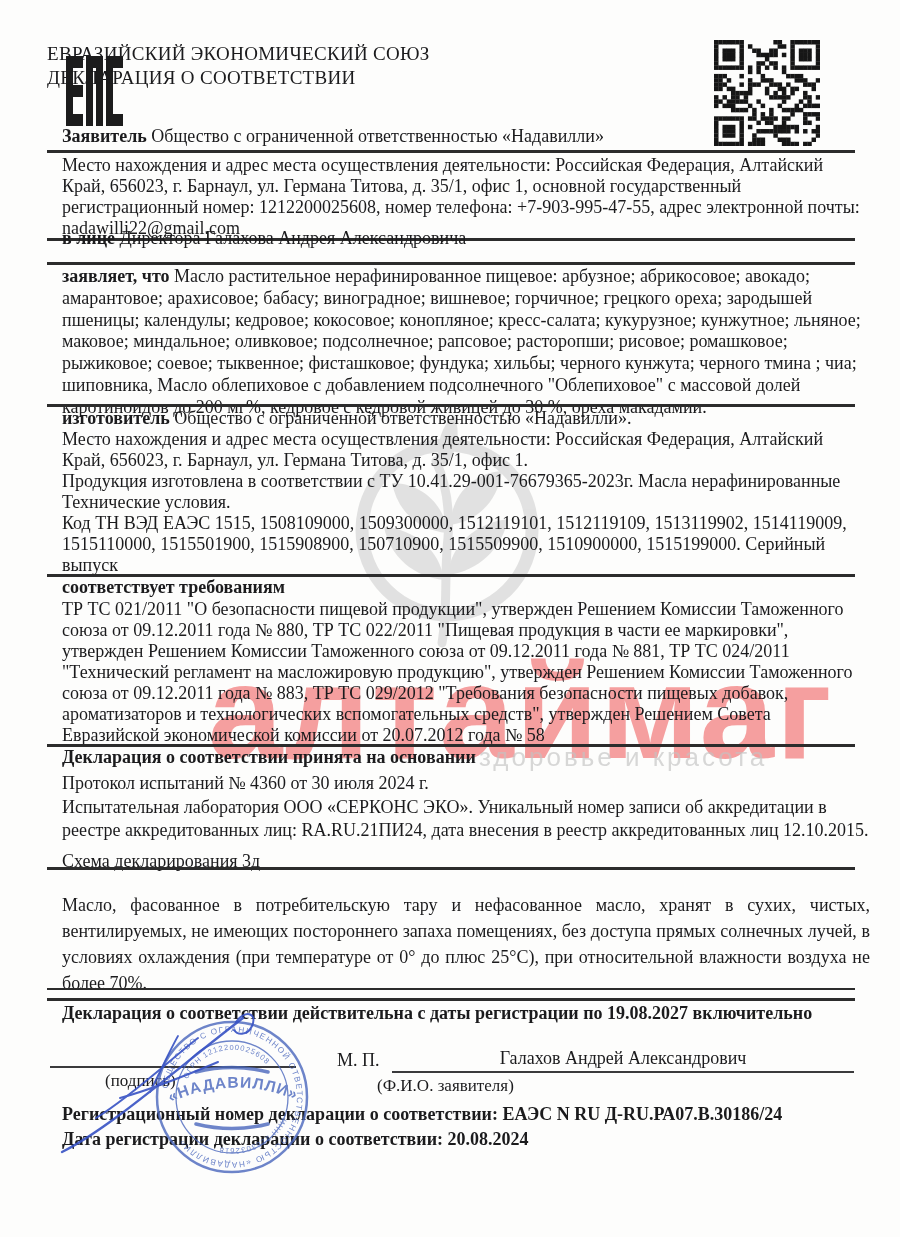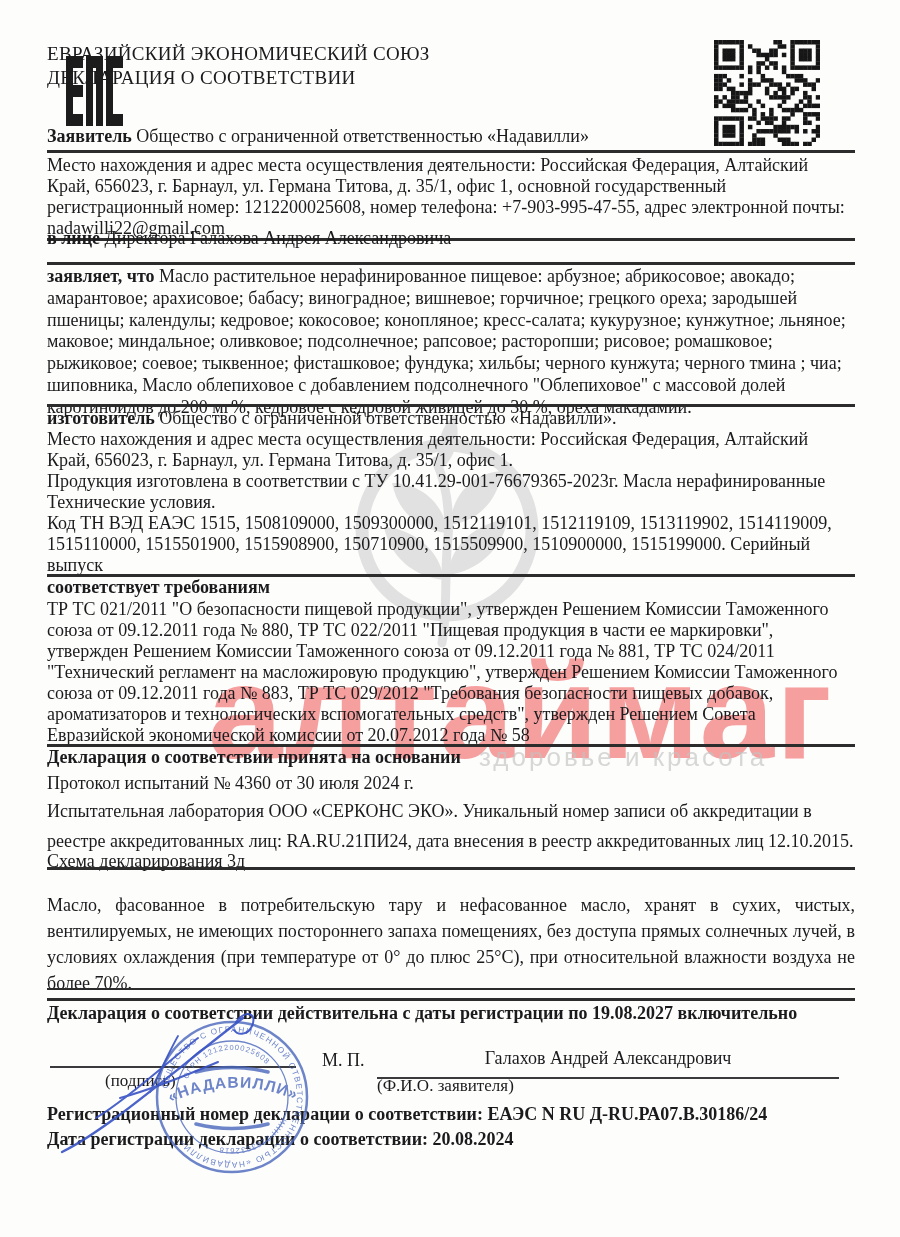--- a/index.html
+++ b/index.html
@@ -16,21 +16,21 @@
     font-size:134px;line-height:1;font-weight:bold;letter-spacing:2px;
     color:#ef4444;opacity:.5;white-space:nowrap;
   }
   .wm-slogan{
     left:479px;top:744px;font-family:"Liberation Sans",sans-serif;
     font-size:26px;line-height:1;letter-spacing:3px;color:#c3c3c3;opacity:.65;white-space:nowrap;
   }
   
   .abs{position:absolute;left:47px;width:808px;z-index:1;}
   .rule{position:absolute;left:47px;width:808px;background:#2c2c2c;z-index:1;}
-  .t{font-size:18px;line-height:21px;}
+  .t{font-size:18px;line-height:21px;margin-left:15px;}
   b,.b{font-weight:bold;}
   .title{top:42px;text-align:left;font-weight:normal;font-size:19px;line-height:24px;letter-spacing:.3px;}
   .eac{left:66px;top:56px;width:57px;height:70px;}
   .qr{left:714px;top:40px;width:106px;height:106px;}
   .just{text-align:justify;}
   
   .overlay{position:absolute;left:0;top:0;width:900px;height:1237px;z-index:2;pointer-events:none;}
   .sig-caption{font-size:17px;}
   .sigline{position:absolute;background:#3a3a3c;height:2px;z-index:1;}
 </style>
@@ -386,35 +386,35 @@
     <div>Код ТН ВЭД ЕАЭС 1515, 1508109000, 1509300000, 1512119101, 1512119109, 1513119902, 1514119009, 1515110000, 1515501900, 1515908900, 150710900, 1515509900, 1510900000, 1515199000. Серийный выпуск</div>
   </div>
   <div class="rule" style="top:574px;height:2.5px"></div>
 
   <div class="abs t b" style="top:577px">соответствует требованиям</div>
   <div class="abs t" style="top:599px">ТР ТС 021/2011 "О безопасности пищевой продукции", утвержден Решением Комиссии Таможенного союза от 09.12.2011 года № 880, ТР ТС 022/2011 "Пищевая продукция в части ее маркировки", утвержден Решением Комиссии Таможенного союза от 09.12.2011 года № 881, ТР ТС 024/2011 "Технический регламент на масложировую продукцию", утвержден Решением Комиссии Таможенного союза от 09.12.2011 года № 883, ТР ТС 029/2012 "Требования безопасности пищевых добавок,  ароматизаторов и технологических вспомогательных средств", утвержден Решением Совета Евразийской экономической комиссии от 20.07.2012 года № 58</div>
   <div class="rule" style="top:744px;height:2.5px"></div>
 
   <div class="abs t b" style="top:747px">Декларация о соответствии принята на основании</div>
   <div class="abs t" style="top:773px">Протокол испытаний № 4360 от 30 июля 2024 г.</div>
-  <div class="abs t" style="top:796px;line-height:30px">Испытательная лаборатория ООО «СЕРКОНС ЭКО». Уникальный номер записи об аккредитации в реестре аккредитованных лиц: RA.RU.21ПИ24, дата внесения в реестр аккредитованных лиц 12.10.2015.</div>
+  <div class="abs t" style="top:796px;line-height:23px">Испытательная лаборатория ООО «СЕРКОНС ЭКО». Уникальный номер записи об аккредитации в реестре аккредитованных лиц: RA.RU.21ПИ24, дата внесения в реестр аккредитованных лиц 12.10.2015.</div>
   <div class="abs t" style="top:851px">Схема декларирования 3д</div>
   <div class="rule" style="top:867px;height:2.5px"></div>
 
   <div class="abs t just" style="top:892px;line-height:26px">Масло, фасованное в потребительскую тару и нефасованное масло, хранят в сухих, чистых, вентилируемых, не имеющих постороннего запаха помещениях, без доступа прямых солнечных лучей, в условиях охлаждения (при температуре от 0° до плюс 25°С), при относительной влажности воздуха не более 70%.</div>
 
   <div class="rule" style="top:988px;height:1.5px"></div>
   <div class="rule" style="top:998px;height:3px"></div>
 
   <div class="abs t b" style="top:1003px">Декларация о соответствии действительна с даты регистрации по 19.08.2027 включительно</div>
 
   <div class="sigline" style="left:50px;top:1066px;width:246px"></div>
   <div class="abs sig-caption" style="left:105px;top:1071px;width:130px">(подпись)</div>
   <div class="abs t" style="left:322px;top:1050px;width:60px">М. П.</div>
-  <div class="abs t" style="left:377px;top:1048px;width:462px;text-align:center;border-bottom:2px solid #3a3a3c;padding-bottom:8px">Галахов Андрей Александрович</div>
+  <div class="abs t" style="left:377px;top:1048px;width:462px;text-align:center;border-bottom:2px solid #3a3a3c;padding-bottom:2px">Галахов Андрей Александрович</div>
   <div class="abs sig-caption" style="left:377px;top:1076px;width:462px;">(Ф.И.О. заявителя)</div>
 
   <div class="abs t b" style="top:1104px">Регистрационный номер декларации о соответствии: ЕАЭС N RU Д-RU.РА07.В.30186/24</div>
   <div class="abs t b" style="top:1129px">Дата регистрации декларации о соответствии: 20.08.2024</div>
 
   <svg class="overlay" viewBox="0 0 900 1237">
     <defs>
       <path id="p-outer" d="M 167,1097 A 65,65 0 1 1 297,1097 A 65,65 0 1 1 167,1097"></path>
       <path id="p-ogrn" d="M 186,1084 A 48,48 0 0 1 278,1084"></path>
       <path id="p-inn" d="M 287,1103 A 56,56 0 0 1 177,1103"></path>

